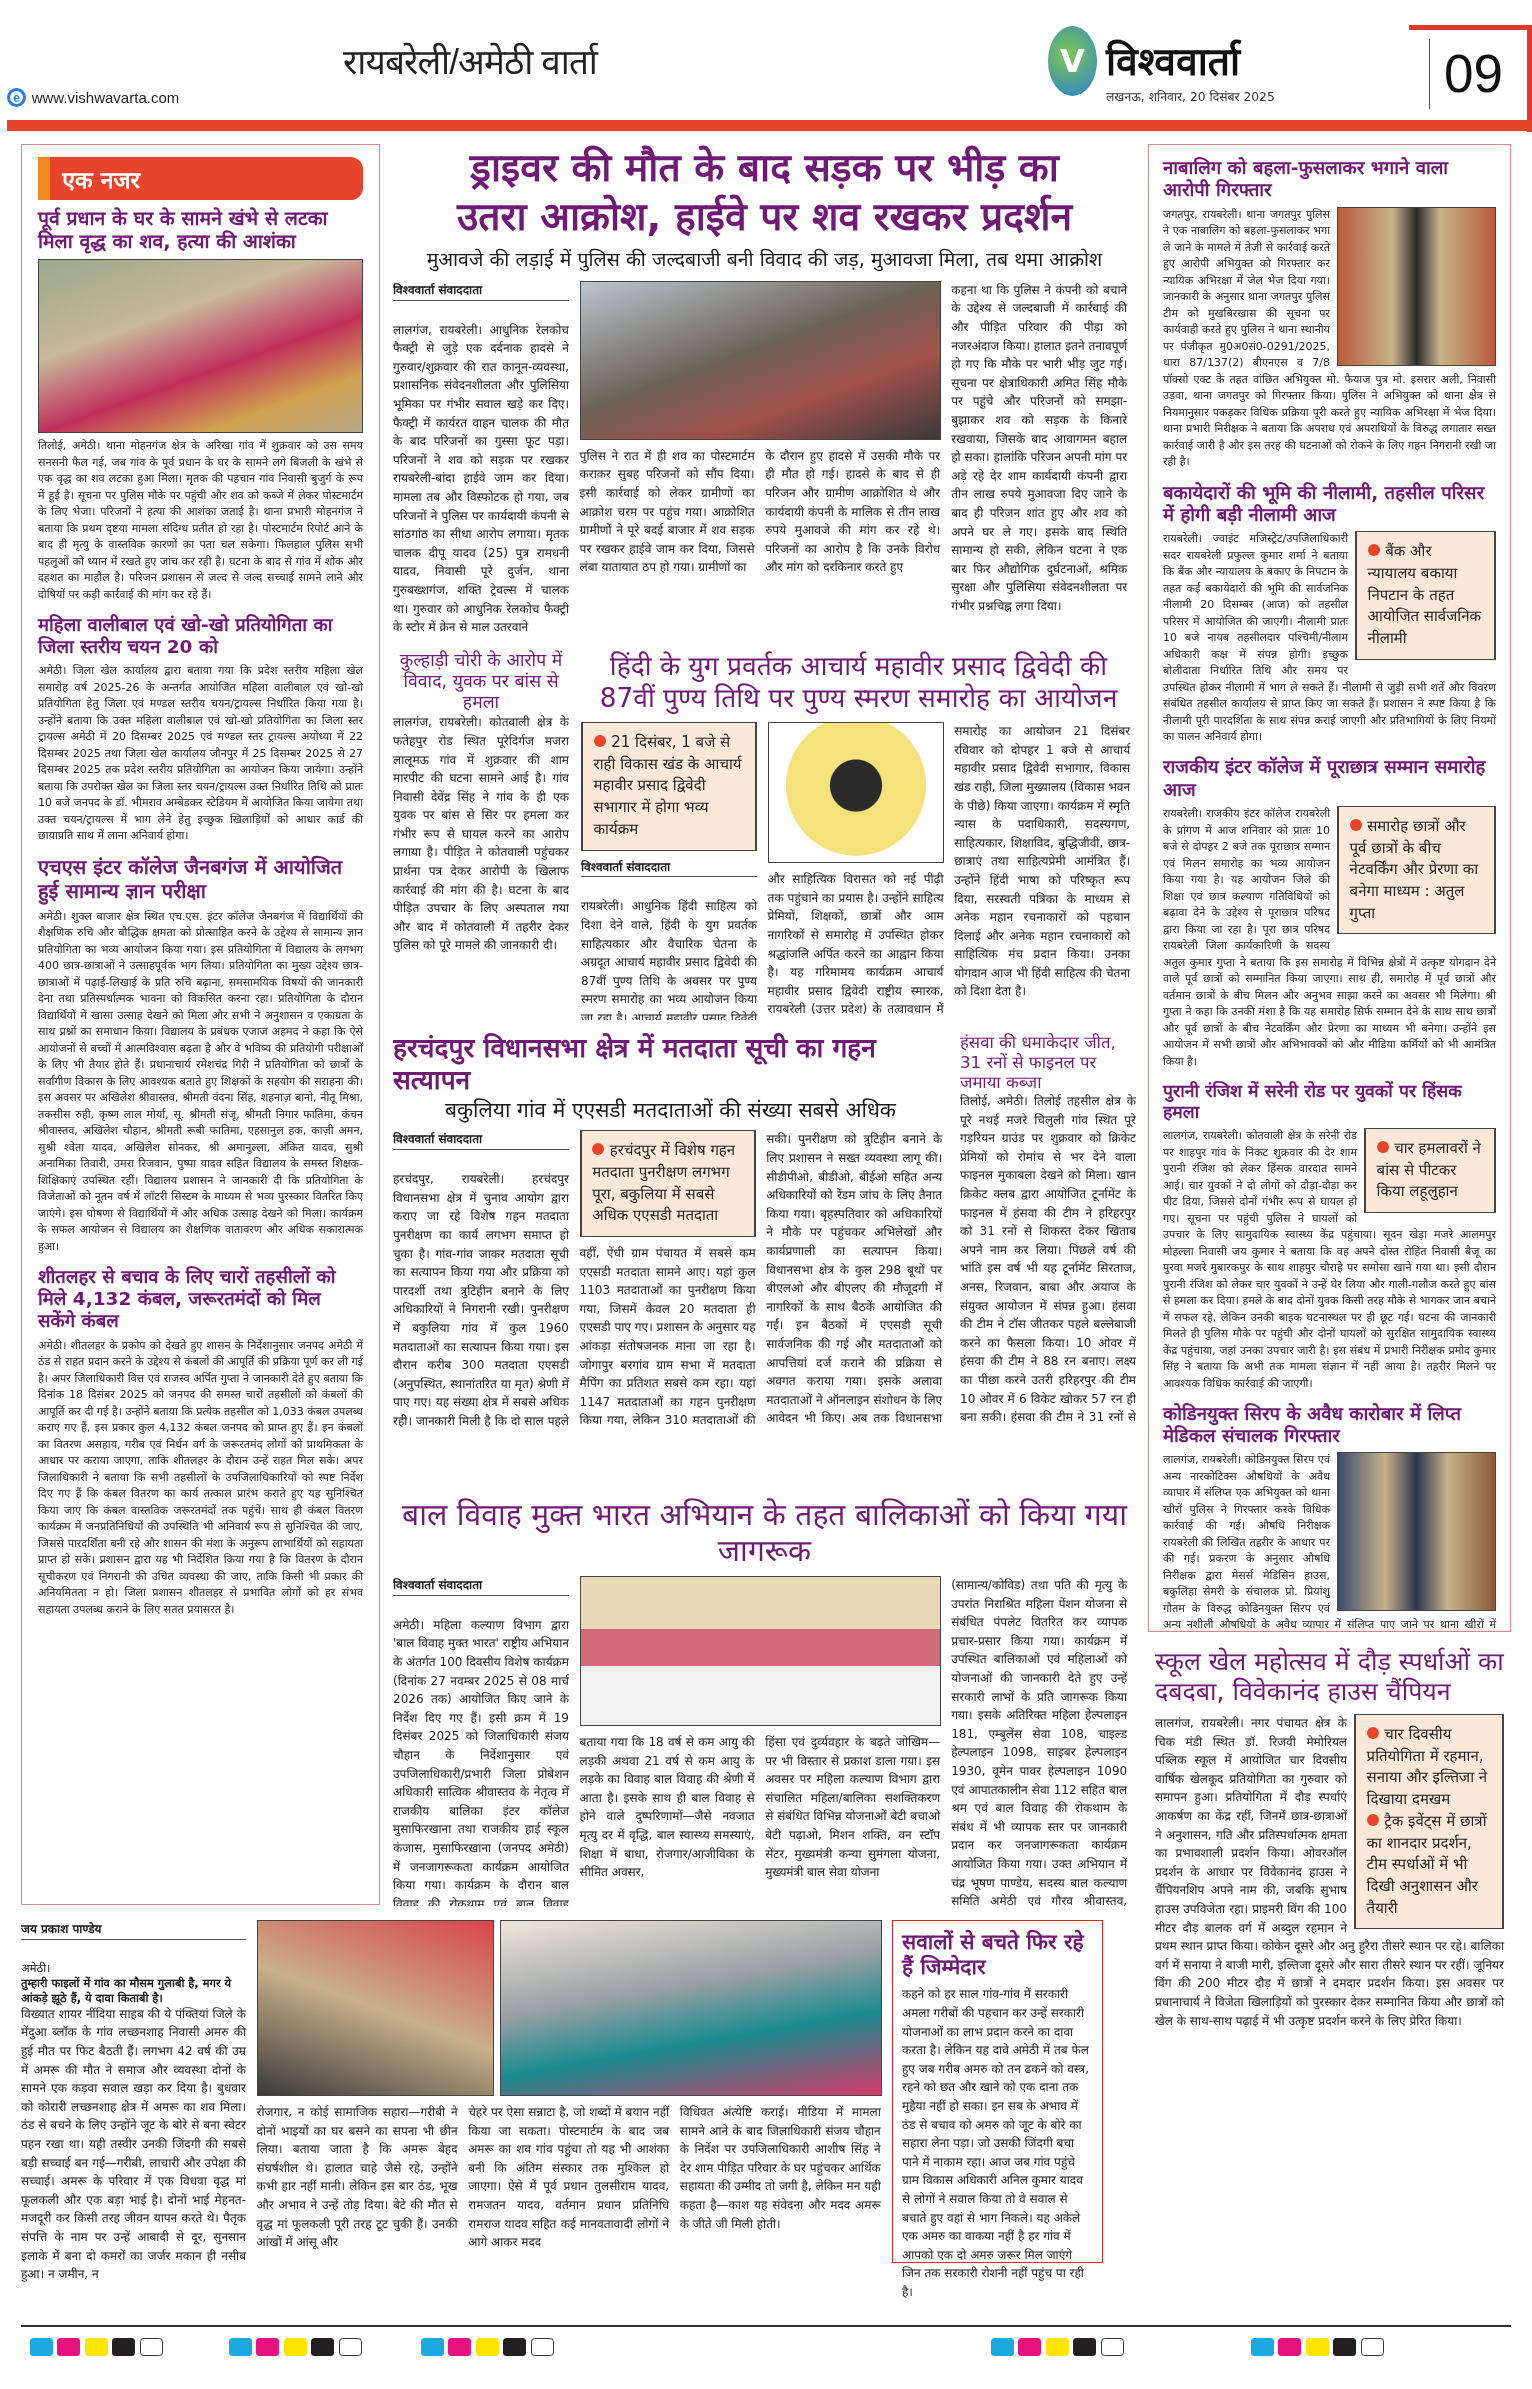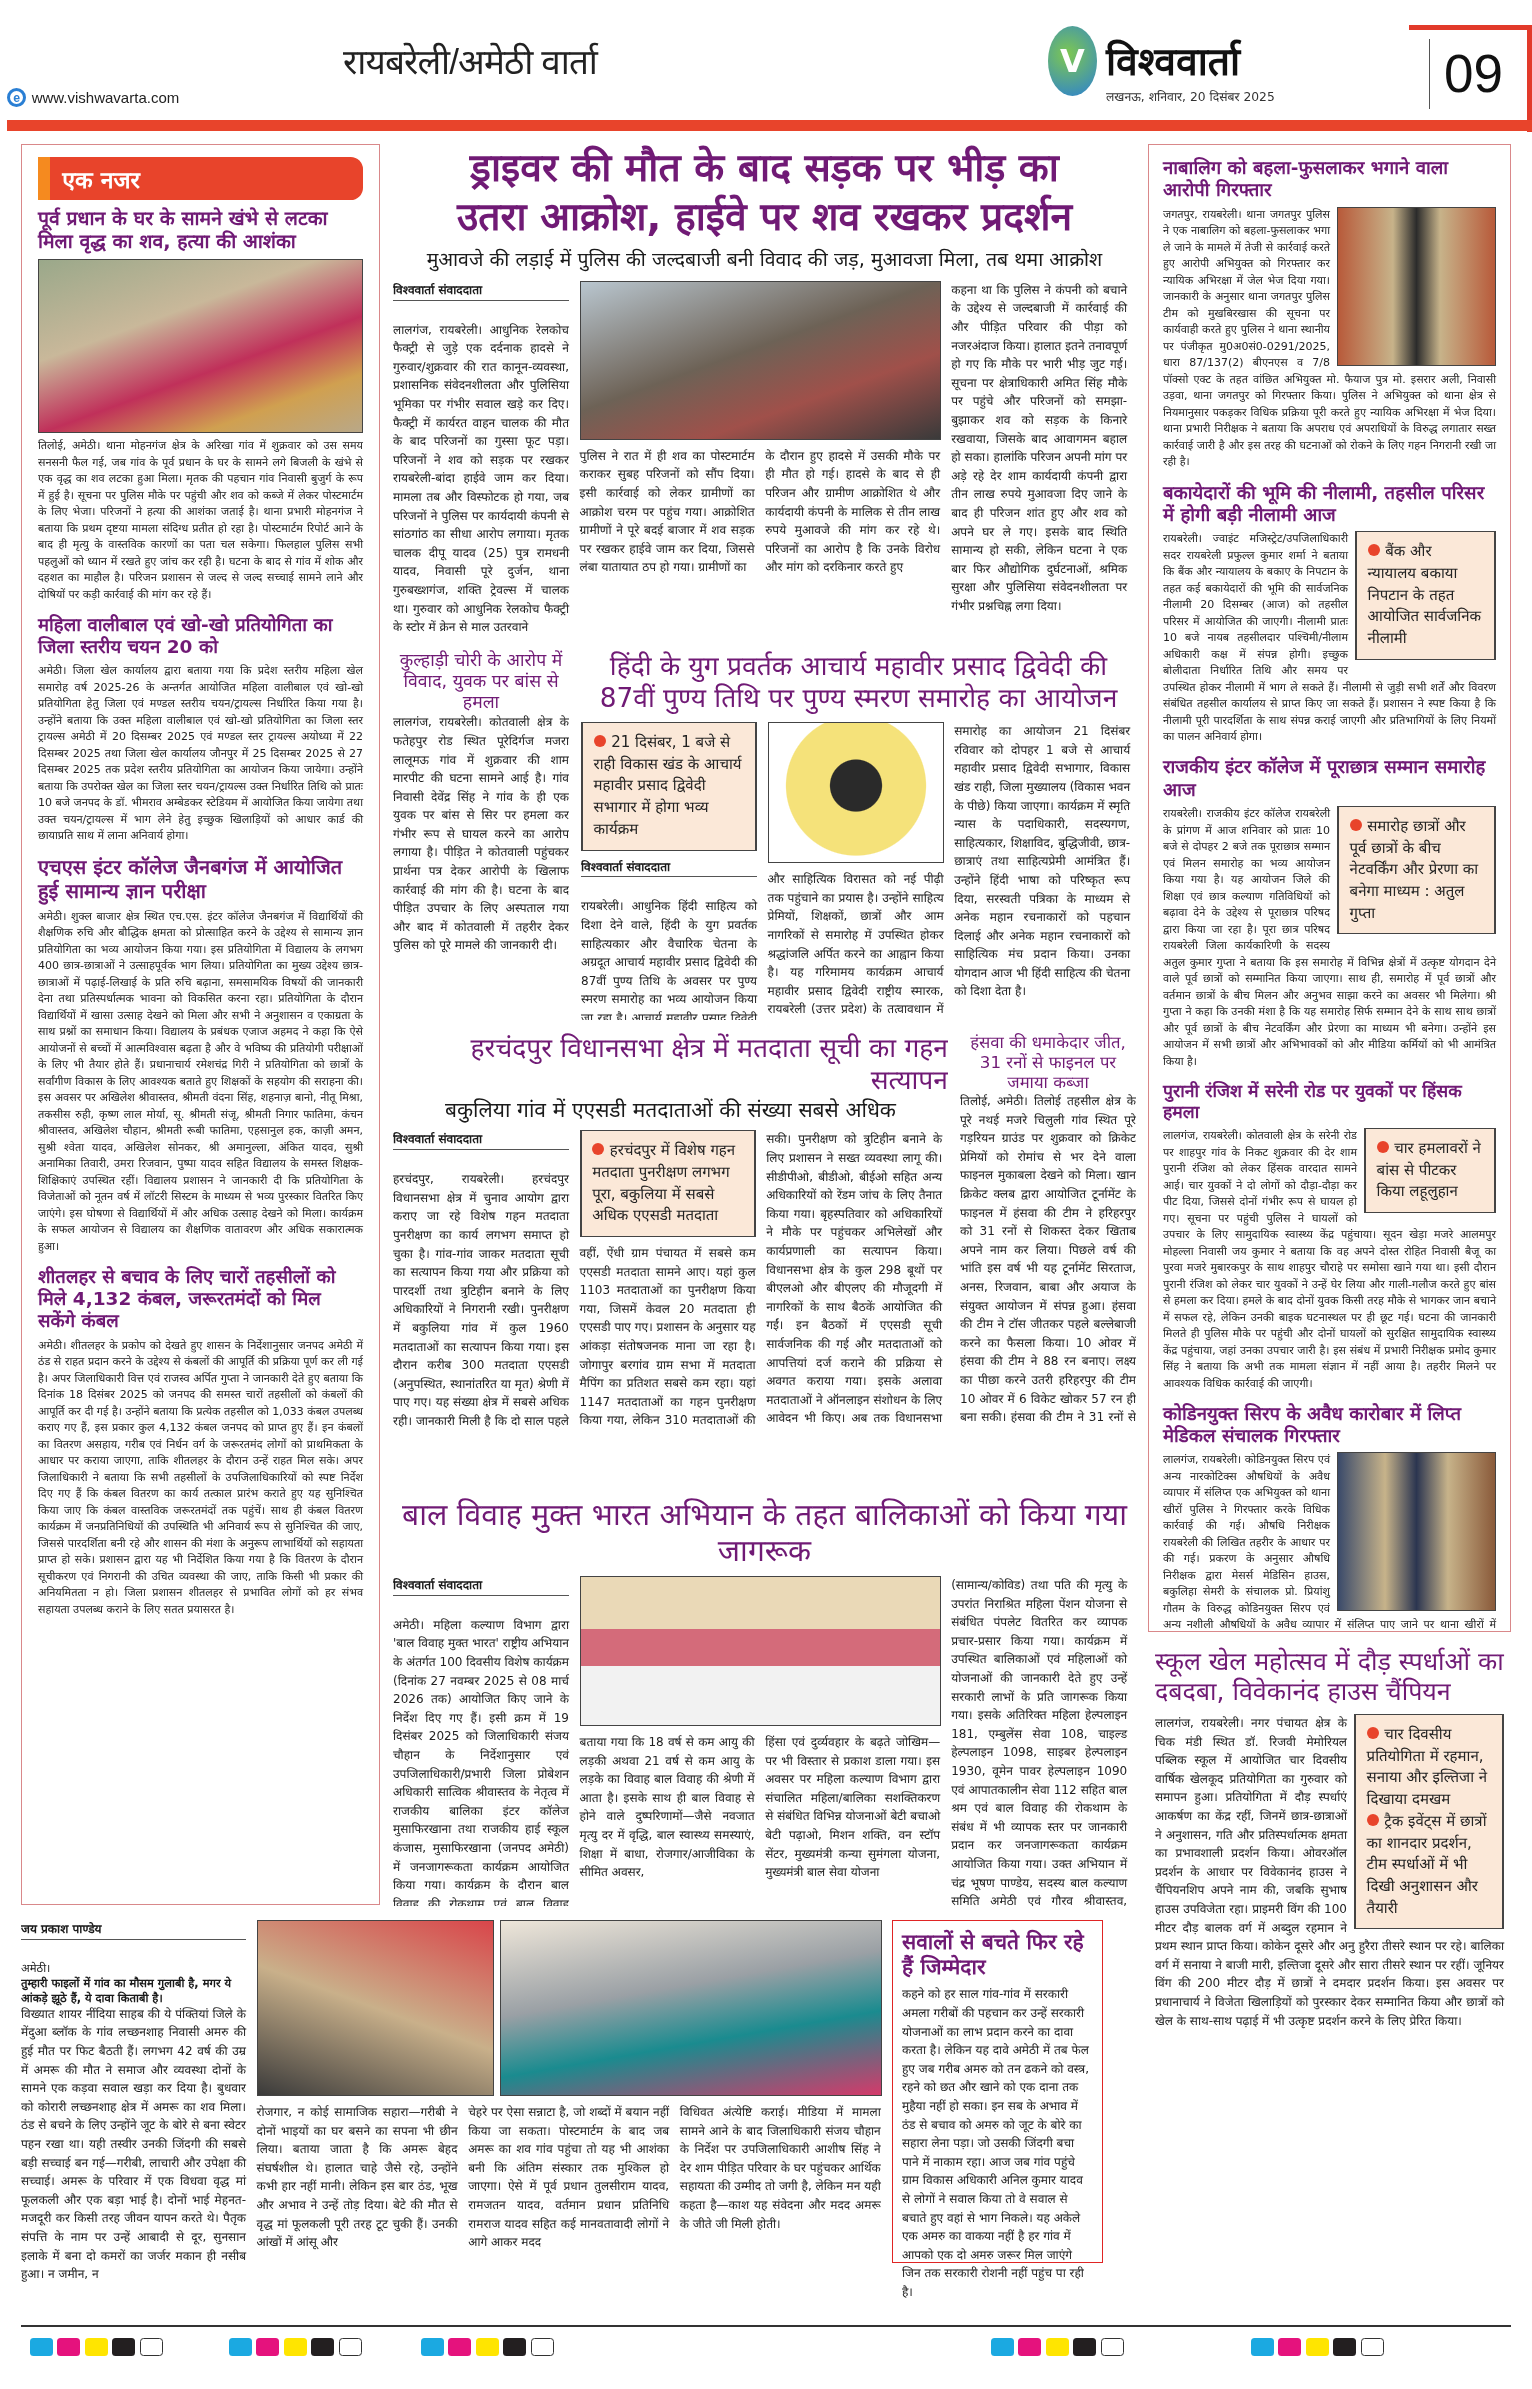--- a/index.html
+++ b/index.html
@@ -101,37 +101,37 @@
     </div>
     <div style="width:176px">
       <div class="img portrait" style="height:141px;margin-bottom:7px"></div>
       <p class="txt">और साहित्यिक विरासत को नई पीढ़ी तक पहुंचाने का प्रयास है। उन्होंने साहित्य प्रेमियों, शिक्षकों, छात्रों और आम नागरिकों से समारोह में उपस्थित होकर श्रद्धांजलि अर्पित करने का आह्वान किया है। यह गरिमामय कार्यक्रम आचार्य महावीर प्रसाद द्विवेदी राष्ट्रीय स्मारक, रायबरेली (उत्तर प्रदेश) के तत्वावधान में आयोजित होगा।</p>
     </div>
     <p class="txt" style="width:176px">समारोह का आयोजन 21 दिसंबर रविवार को दोपहर 1 बजे से आचार्य महावीर प्रसाद द्विवेदी सभागार, विकास खंड राही, जिला मुख्यालय (विकास भवन के पीछे) किया जाएगा। कार्यक्रम में स्मृति न्यास के पदाधिकारी, सदस्यगण, साहित्यकार, शिक्षाविद, बुद्धिजीवी, छात्र-छात्राएं तथा साहित्यप्रेमी आमंत्रित हैं। उन्होंने हिंदी भाषा को परिष्कृत रूप दिया, सरस्वती पत्रिका के माध्यम से अनेक महान रचनाकारों को पहचान दिलाई और अनेक महान रचनाकारों को साहित्यिक मंच प्रदान किया। उनका योगदान आज भी हिंदी साहित्य की चेतना को दिशा देता है।</p>
   </div>
 </div>
 
 <div class="col" style="left:393px;top:1032px;width:555px;height:395px">
-  <h2 class="hd" style="font-size:26.4px;text-align:right;font-weight:normal">हरचंदपुर विधानसभा क्षेत्र में मतदाता सूची का गहन सत्यापन</h2>
+  <h2 class="hd" style="font-size:26.4px;text-align:left;font-weight:bold">हरचंदपुर विधानसभा क्षेत्र में मतदाता सूची का गहन सत्यापन</h2>
   <div style="font-size:21px;text-align:center;margin-bottom:7px">बकुलिया गांव में एएसडी मतदाताओं की संख्या सबसे अधिक</div>
   <div style="display:flex;gap:10.6px">
     <div style="width:176px">
       <div class="byline">विश्ववार्ता संवाददाता</div>
       <p class="txt">हरचंदपुर, रायबरेली। हरचंदपुर विधानसभा क्षेत्र में चुनाव आयोग द्वारा कराए जा रहे विशेष गहन मतदाता पुनरीक्षण का कार्य लगभग समाप्त हो चुका है। गांव-गांव जाकर मतदाता सूची का सत्यापन किया गया और प्रक्रिया को पारदर्शी तथा त्रुटिहीन बनाने के लिए अधिकारियों ने निगरानी रखी। पुनरीक्षण में बकुलिया गांव में कुल 1960 मतदाताओं का सत्यापन किया गया। इस दौरान करीब 300 मतदाता एएसडी (अनुपस्थित, स्थानांतरित या मृत) श्रेणी में पाए गए। यह संख्या क्षेत्र में सबसे अधिक रही। जानकारी मिली है कि दो साल पहले उन्नाव हाईवे निर्माण के दौरान कई मतदाता अपने गांवों से सेमरी, लच्छीपुर और मानपुर में स्थानांतरित हो गए थे।</p>
     </div>
     <div style="width:176px">
       <div class="callout" style="font-size:15px;margin-bottom:7px"><span class="dot"></span><span>हरचंदपुर में विशेष गहन मतदाता पुनरीक्षण लगभग पूरा, बकुलिया में सबसे अधिक एएसडी मतदाता</span></div>
       <p class="txt">वहीं, ऐंधी ग्राम पंचायत में सबसे कम एएसडी मतदाता सामने आए। यहां कुल 1103 मतदाताओं का पुनरीक्षण किया गया, जिसमें केवल 20 मतदाता ही एएसडी पाए गए। प्रशासन के अनुसार यह आंकड़ा संतोषजनक माना जा रहा है। जोगापुर बरगांव ग्राम सभा में मतदाता मैपिंग का प्रतिशत सबसे कम रहा। यहां 1147 मतदाताओं का गहन पुनरीक्षण किया गया, लेकिन 310 मतदाताओं की मैपिंग नहीं हो</p>
     </div>
     <p class="txt" style="width:176px">सकी। पुनरीक्षण को त्रुटिहीन बनाने के लिए प्रशासन ने सख्त व्यवस्था लागू की। सीडीपीओ, बीडीओ, बीईओ सहित अन्य अधिकारियों को रेंडम जांच के लिए तैनात किया गया। बृहस्पतिवार को अधिकारियों ने मौके पर पहुंचकर अभिलेखों और कार्यप्रणाली का सत्यापन किया। विधानसभा क्षेत्र के कुल 298 बूथों पर बीएलओ और बीएलए की मौजूदगी में नागरिकों के साथ बैठकें आयोजित की गईं। इन बैठकों में एएसडी सूची सार्वजनिक की गई और मतदाताओं को आपत्तियां दर्ज कराने की प्रक्रिया से अवगत कराया गया। इसके अलावा मतदाताओं ने ऑनलाइन संशोधन के लिए आवेदन भी किए। अब तक विधानसभा क्षेत्र से 200 ऑनलाइन आवेदन प्राप्त हो चुके हैं। सभी आवेदन नियमानुसार निस्तारित किए जाएंगे।</p>
   </div>
 </div>
 
 <div class="col" style="left:960px;top:1032px;width:176px;height:395px">
-  <h2 class="hd" style="font-size:16.7px;text-align:center;font-weight:normal">हंसवा की धमाकेदार जीत, 31 रनों से फाइनल पर जमाया कब्जा</h2>
+  <h2 class="hd" style="font-size:16.7px;font-weight:normal">हंसवा की धमाकेदार जीत, 31 रनों से फाइनल पर जमाया कब्जा</h2>
   <p class="txt">तिलोई, अमेठी। तिलोई तहसील क्षेत्र के पूरे नथई मजरे चिलुली गांव स्थित पूरे गड़रियन ग्राउंड पर शुक्रवार को क्रिकेट प्रेमियों को रोमांच से भर देने वाला फाइनल मुकाबला देखने को मिला। खान क्रिकेट क्लब द्वारा आयोजित टूर्नामेंट के फाइनल में हंसवा की टीम ने हरिहरपुर को 31 रनों से शिकस्त देकर खिताब अपने नाम कर लिया। पिछले वर्ष की भांति इस वर्ष भी यह टूर्नामेंट सिरताज, अनस, रिजवान, बाबा और अयाज के संयुक्त आयोजन में संपन्न हुआ। हंसवा की टीम ने टॉस जीतकर पहले बल्लेबाजी करने का फैसला किया। 10 ओवर में हंसवा की टीम ने 88 रन बनाए। लक्ष्य का पीछा करने उतरी हरिहरपुर की टीम 10 ओवर में 6 विकेट खोकर 57 रन ही बना सकी। हंसवा की टीम ने 31 रनों से शानदार जीत दर्ज की। ग्राम प्रधान चिलूली विष्णु प्रताप सिंह ने विजेता और उपविजेता टीमों को पुरस्कार देकर सम्मानित किया।</p>
 </div>
 
 <div class="col" style="left:393px;top:1497px;width:743px;height:409px">
   <h2 class="hd" style="font-size:30px;text-align:center;font-weight:normal;margin-bottom:7px">बाल विवाह मुक्त भारत अभियान के तहत बालिकाओं को किया गया जागरूक</h2>
   <div style="display:flex;gap:10.6px">
     <div style="width:176px">
       <div class="byline">विश्ववार्ता संवाददाता</div>
       <p class="txt">अमेठी। महिला कल्याण विभाग द्वारा 'बाल विवाह मुक्त भारत' राष्ट्रीय अभियान के अंतर्गत 100 दिवसीय विशेष कार्यक्रम (दिनांक 27 नवम्बर 2025 से 08 मार्च 2026 तक) आयोजित किए जाने के निर्देश दिए गए हैं। इसी क्रम में 19 दिसंबर 2025 को जिलाधिकारी संजय चौहान के निर्देशानुसार एवं उपजिलाधिकारी/प्रभारी जिला प्रोबेशन अधिकारी सात्विक श्रीवास्तव के नेतृत्व में राजकीय बालिका इंटर कॉलेज मुसाफिरखाना तथा राजकीय हाई स्कूल कंजास, मुसाफिरखाना (जनपद अमेठी) में जनजागरूकता कार्यक्रम आयोजित किया गया। कार्यक्रम के दौरान बाल विवाह की रोकथाम एवं बाल विवाह प्रतिषेध अधिनियम-2006 में निहित प्रावधानों के संबंध में विस्तृत जानकारी दी गई।</p>
     </div>

